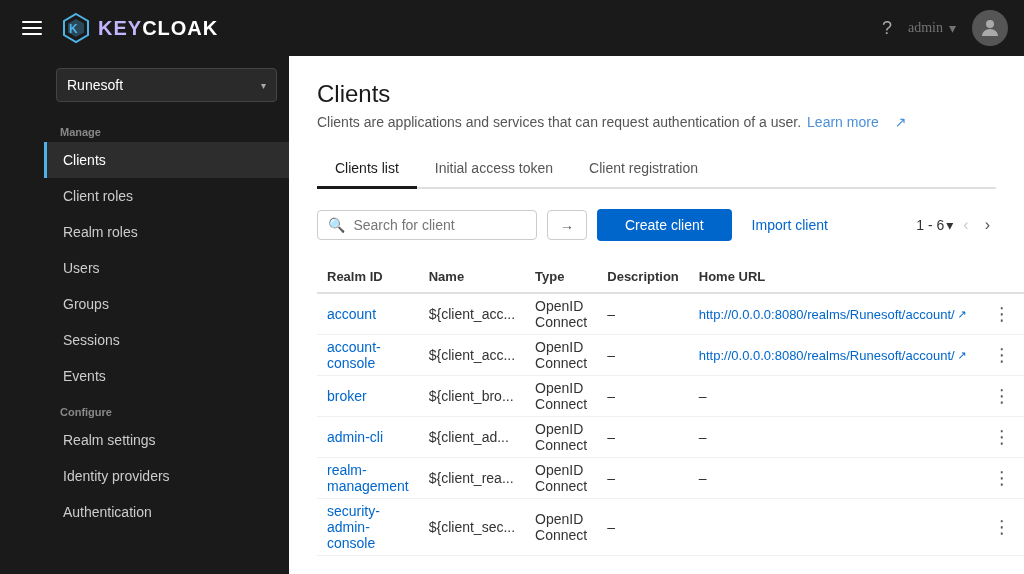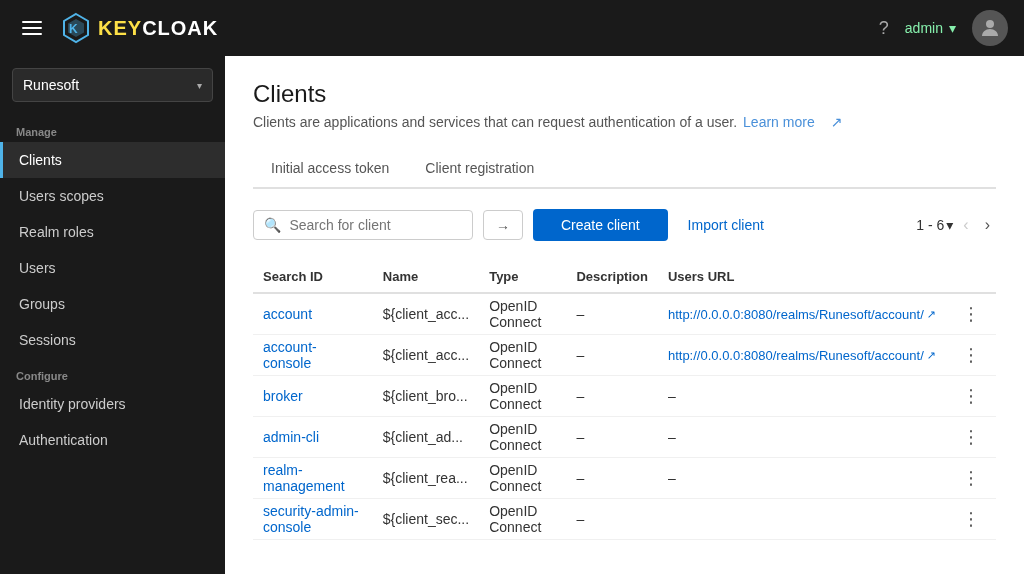--- a/index.html
+++ b/index.html
@@ -15,39 +15,40 @@
       padding: 0 16px;
       flex-shrink: 0;
       z-index: 10;
     }
     .topnav-left { display: flex; align-items: center; gap: 12px; flex: 1; }
     .hamburger { display: flex; flex-direction: column; gap: 4px; cursor: pointer; padding: 6px; }
     .hamburger span { display: block; width: 20px; height: 2px; background: #fff; border-radius: 2px; }
     .logo { display: flex; align-items: center; gap: 6px; }
     .logo-icon { width: 32px; height: 32px; }
     .logo-text { font-size: 20px; font-weight: 700; color: #fff; letter-spacing: 1px; }
-    .logo-text span { color: #fde047; }
+    .logo-text span { color: #c4b5fd; }
     .topnav-right { display: flex; align-items: center; gap: 16px; }
     .help-icon { color: #aaa; font-size: 18px; cursor: pointer; }
-    .admin-btn { display: flex; align-items: center; gap: 6px; color: #86efac; cursor: pointer; font-size: 14px; }
+    .admin-btn { display: flex; align-items: center; gap: 6px; color: #737373; cursor: pointer; font-size: 14px; font-family: Liberation Serif, serif; }
     .avatar { width: 36px; height: 36px; border-radius: 50%; background: #555; display: flex; align-items: center; justify-content: center; overflow: hidden; }
 
     
     .main-layout { display: flex; flex: 1; overflow: hidden; }
 
     
     .sidebar {
-      width: 225px;
+      width: 289px;
       background: #1a1a1a;
       color: #ccc;
       flex-shrink: 0;
       display: flex;
       flex-direction: column;
       overflow-y: auto;
       padding-bottom: 8px;
+      padding-left: 44px;
     }
     .realm-selector {
       margin: 12px;
       background: #2a2a2a;
       border: 1px solid #444;
       border-radius: 4px;
       color: #fff;
       padding: 8px 10px;
       display: flex;
       align-items: center;
@@ -218,43 +219,46 @@
 <div class="main-layout">
 
   <div class="sidebar">
     <div class="realm-selector">
       <span>Runesoft</span>
       <span class="chevron">▾</span>
     </div>
 
     <div class="sidebar-section-label">Manage</div>
     <div class="sidebar-item active">Clients</div>
-    <div class="sidebar-item">Users scopes</div>
+    <div class="sidebar-item">Client roles</div>
     <div class="sidebar-item">Realm roles</div>
     <div class="sidebar-item">Users</div>
     <div class="sidebar-item">Groups</div>
     <div class="sidebar-item">Sessions</div>
+    <div class="sidebar-item">Events</div>
 
     <div class="sidebar-section-label">Configure</div>
+    <div class="sidebar-item">Realm settings</div>
     <div class="sidebar-item">Identity providers</div>
     <div class="sidebar-item">Authentication</div>
   </div>
 
   <div class="content">
 
     <div class="page-title">Clients</div>
     <div class="page-subtitle">
       <span>Clients are applications and services that can request authentication of a user.</span>
       <a class="learn-more">
         <span>Learn more</span>
         <span>↗</span>
       </a>
     </div>
 
     <div class="tabs">
+      <div class="tab active">Clients list</div>
       <div class="tab">Initial access token</div>
       <div class="tab">Client registration</div>
     </div>
 
     <div class="toolbar">
       <div class="search-box">
         <span class="search-icon">🔍</span>
         <input type="text" placeholder="Search for client" style="">
       </div>
       <button class="arrow-btn">→</button>
@@ -266,25 +270,25 @@
           <span>▾</span>
         </span>
         <button class="page-arrow disabled">‹</button>
         <button class="page-arrow">›</button>
       </div>
     </div>
 
     <table class="data-table">
       <thead>
         <tr>
-          <th>Search ID</th>
+          <th>Realm ID</th>
           <th>Name</th>
           <th>Type</th>
           <th>Description</th>
-          <th>Users URL</th>
+          <th>Home URL</th>
           <th class="actions-col"></th>
         </tr>
       </thead>
       <tbody id="clients-tbody">
       <tr>
             <td><a class="client-link">account</a></td>
             <td>${client_acc...</td>
             <td>OpenID Connect</td>
             <td class="dash">–</td>
             <td>

